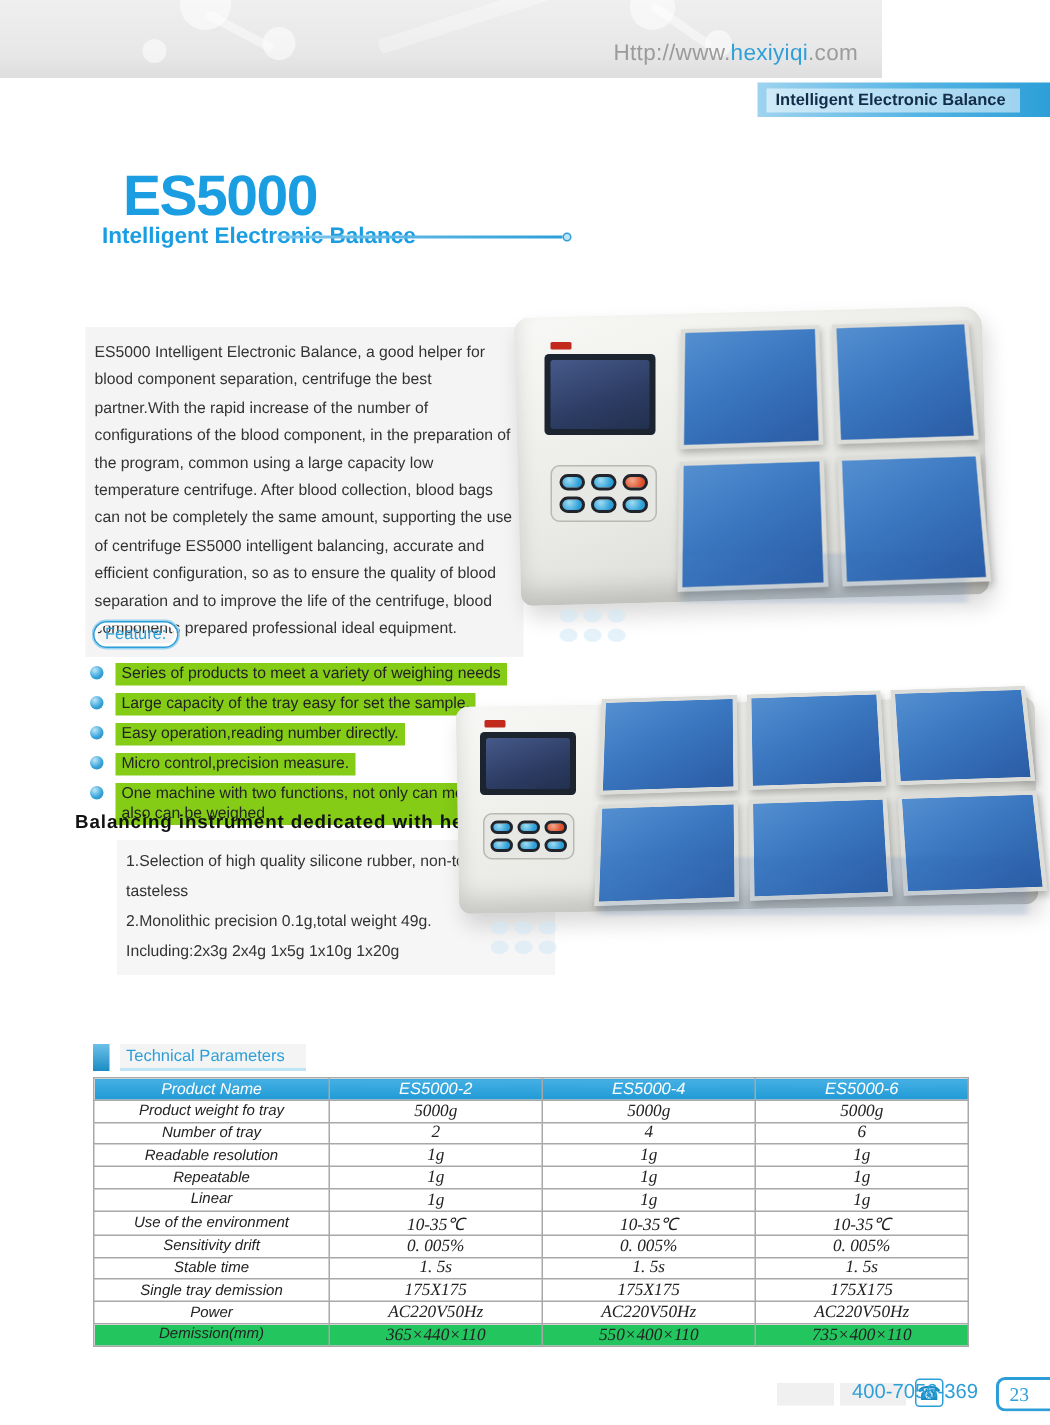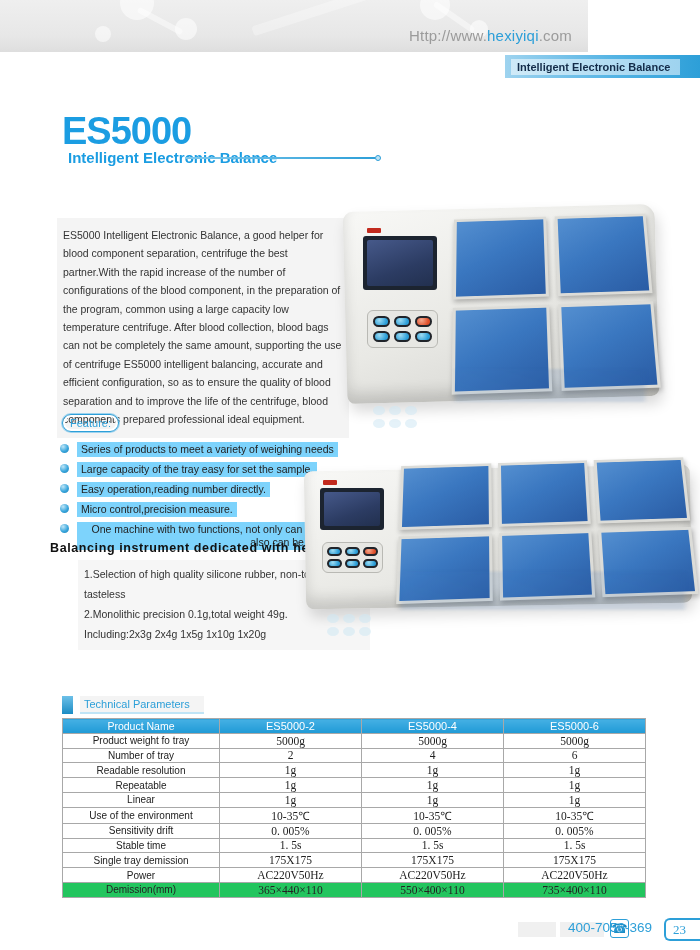--- a/index.html
+++ b/index.html
@@ -17,40 +17,40 @@
 
   
   .banner { position:absolute; left:505px; top:55px; width:195px; height:23px;
     background:linear-gradient(90deg,#9ed3ef 0%,#55b4e4 55%,#2d9fd8 100%);
     display:flex; align-items:center; }
   .banner-inner { margin-left:6px; background:linear-gradient(90deg,#cfeaf8,#9ed3ef);
     padding:2px 10px 2px 6px; font-size:11px; font-weight:bold; color:#132c49; white-space:nowrap; }
 
   
   .title-block { position:absolute; left:62px; top:110px; width:330px; }
-  .model { font-size:38px; font-weight:bold; color:#1b9de2; letter-spacing:-1px; display:inline-block; }
+  .model { font-size:38px; font-weight:bold; color:#1b9de2; letter-spacing:-1px; display:inline-block;margin-left:20px; }
   .subtitle { font-size:15px; font-weight:bold; color:#1b9de2; display:inline-block; margin-left:6px;
     position:relative; top:-4px; }
   .title-underline { position:absolute; left:123px; top:47px; width:190px; height:2px;
     background:linear-gradient(90deg,#7ec8ec,#2d9fd8); }
   .title-underline .dot { position:absolute; right:-6px; top:-2px; width:6px; height:6px;
     border:1px solid #2d9fd8; background:#bfe4f6; border-radius:50%; }
 
   
   .description { position:absolute; left:57px; top:218px; width:292px; background:#f4f4f4;
     padding:8px 6px 10px 6px; font-size:10.5px; line-height:18.4px; color:#333; }
 
   
   .feature-label { position:absolute; left:62px; top:414px; border:1px solid #2d9fd8; border-radius:9px;
     padding:2px 7px; font-size:11px; color:#2d9fd8; box-shadow:0 0 0 2px #fff inset, 0 0 0 1px #9ed3ef; }
   .features { position:absolute; left:60px; top:442px; width:290px; }
   .feature-item { display:flex; align-items:flex-start; margin-bottom:5px; }
   .bullet { flex:0 0 9px; width:9px; height:9px; margin:2px 8px 0 0; border-radius:50%;
     background:radial-gradient(circle at 35% 30%, #bfe6f7 0%, #3aa6dc 55%, #1a7fb5 100%); }
-  .feature-text { font-size:10.5px; color:#222; line-height:13px; background:#7dd3fc; padding:1px 4px;text-align:right; }
+  .feature-text { font-size:10.5px; color:#222; line-height:13px; background:#84cc16; padding:1px 4px; }
 
   
   .weights { position:absolute; left:50px; top:541px; width:320px; }
   .weights-heading { font-size:12.5px; font-weight:bold; color:#111; letter-spacing:.6px; white-space:nowrap; }
   .weights-lines { margin-top:5px; margin-left:28px; background:#f6f6f6; padding:4px 6px 6px 6px; }
   .weights-lines div { font-size:10.5px; color:#333; line-height:20px; }
 
   
   .device { position:absolute; }
   .device .body { position:absolute; border-radius:10px 14px 8px 8px;
@@ -73,21 +73,21 @@
     background:linear-gradient(150deg,#548fd0,#2a5ca4); }
   .refl-dots { position:absolute; display:grid; grid-template-columns:repeat(3,1fr); gap:4px; opacity:.55; }
   .refl-dots span { width:12px; height:9px; border-radius:50%; background:#cfe8f4; }
 
   
   .tech-label-row { position:absolute; left:62px; top:696px; display:flex; align-items:flex-end; }
   .tech-bar { width:11px; height:18px; background:linear-gradient(180deg,#6dc0e8,#1b8cc4); margin-right:7px; }
   .tech-text { font-size:11px; color:#2d9fd8; background:#f4f4f4; padding:2px 14px 2px 4px;
     border-bottom:2px solid #bfe4f6; }
   .param-table { position:absolute; left:62px; top:718px; width:583px; border-collapse:collapse;
-    table-layout:fixed; }
+    table-layout:fixed;font-style:italic; }
   .param-table th, .param-table td { border:1px solid #a8a8a8; text-align:center; padding:0; height:14.8px;
     overflow:hidden; white-space:nowrap; }
   .param-table thead th { background:linear-gradient(180deg,#45b0e4,#1f9ad6); color:#fff;
     font-size:11px; font-weight:normal; }
   .param-table thead th.first { font-size:10.5px; }
   .param-table td.lbl { font-size:10px; color:#222; }
   .param-table td.val { font-family:"Liberation Serif", serif; font-size:11.5px; color:#222; }
   .param-table tr.last td { background:#22c55e; }
 
   

